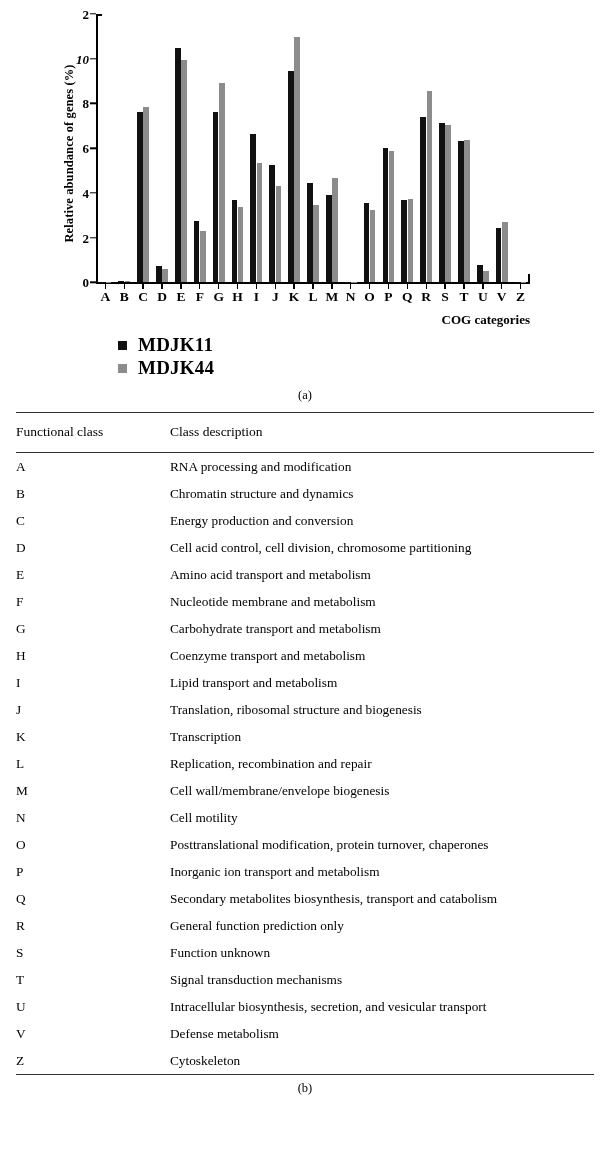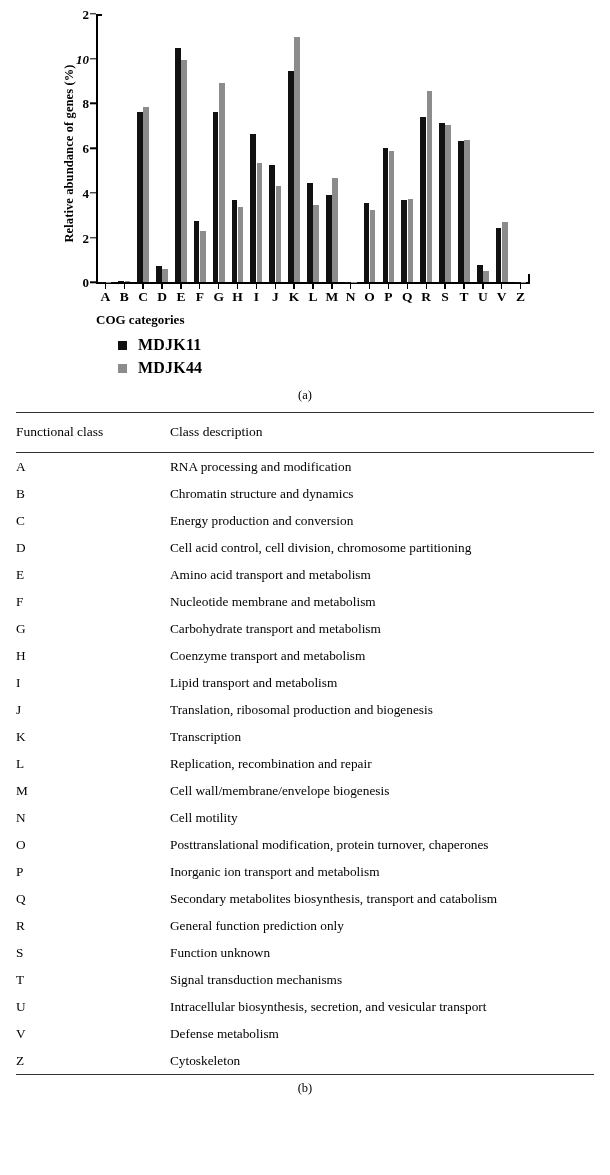--- a/index.html
+++ b/index.html
@@ -35,29 +35,29 @@
   .grp{position:absolute;bottom:0;height:100%;}
   .bar{position:absolute;bottom:0;}
   .bar.b1{background:#111111;left:0;}
   .bar.b2{background:#8c8c8c;}
   .xtickmark{position:absolute;bottom:-7px;width:1.4px;height:7px;background:#000;}
 
   .xlabels{position:absolute;left:96px;top:288px;width:434px;height:18px;}
   .xlab{position:absolute;top:0;transform:translateX(-50%);
     font-size:13.5px;font-weight:bold;line-height:18px;}
 
-  .xtitle{position:absolute;left:96px;top:312px;width:434px;text-align:left;
+  .xtitle{position:absolute;left:96px;top:312px;width:434px;text-align:right;
     font-size:13px;font-weight:bold;}
 
   .legend{position:absolute;left:118px;top:335px;}
   .legend-row{display:flex;align-items:center;height:20px;margin-bottom:3px;}
   .swatch{width:9px;height:9px;margin-right:11px;display:inline-block;}
   .swatch.s1{background:#111111;}
   .swatch.s2{background:#8c8c8c;}
-  .legend-label{font-size:16px;font-weight:bold;letter-spacing:.2px;}
+  .legend-label{font-size:19px;font-weight:bold;letter-spacing:.2px;}
 
   .caption{width:610px;text-align:center;font-size:12.5px;}
   .cap-a{position:absolute;left:0;top:388px;}
 
   
   .panel-b{position:absolute;left:0;top:412px;width:610px;}
   table.cog{width:578px;margin:0 16px;border-collapse:collapse;}
   table.cog thead th{
     font-weight:normal;font-size:13.5px;padding:11px 0 12px 0;text-align:left;
   }
@@ -304,21 +304,21 @@
           <tr>
             <td class="c-class">H</td>
             <td class="c-desc">Coenzyme transport and metabolism</td>
           </tr>
           <tr>
             <td class="c-class">I</td>
             <td class="c-desc">Lipid transport and metabolism</td>
           </tr>
           <tr>
             <td class="c-class">J</td>
-            <td class="c-desc">Translation, ribosomal production and biogenesis</td>
+            <td class="c-desc">Translation, ribosomal structure and biogenesis</td>
           </tr>
           <tr>
             <td class="c-class">K</td>
             <td class="c-desc">Transcription</td>
           </tr>
           <tr>
             <td class="c-class">L</td>
             <td class="c-desc">Replication, recombination and repair</td>
           </tr>
           <tr>

